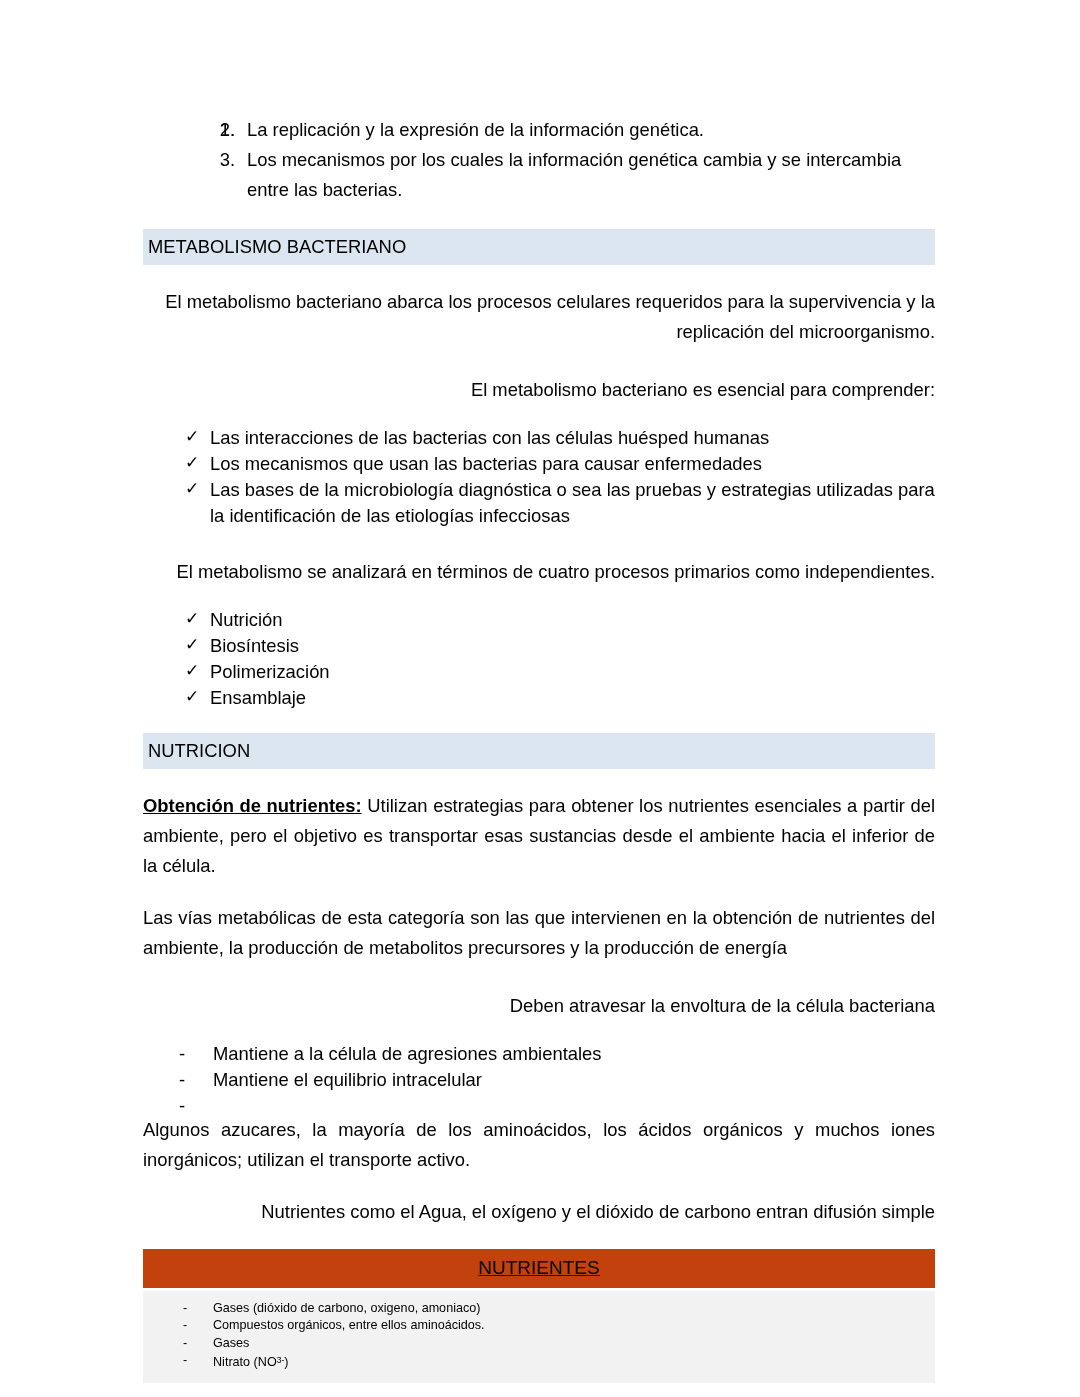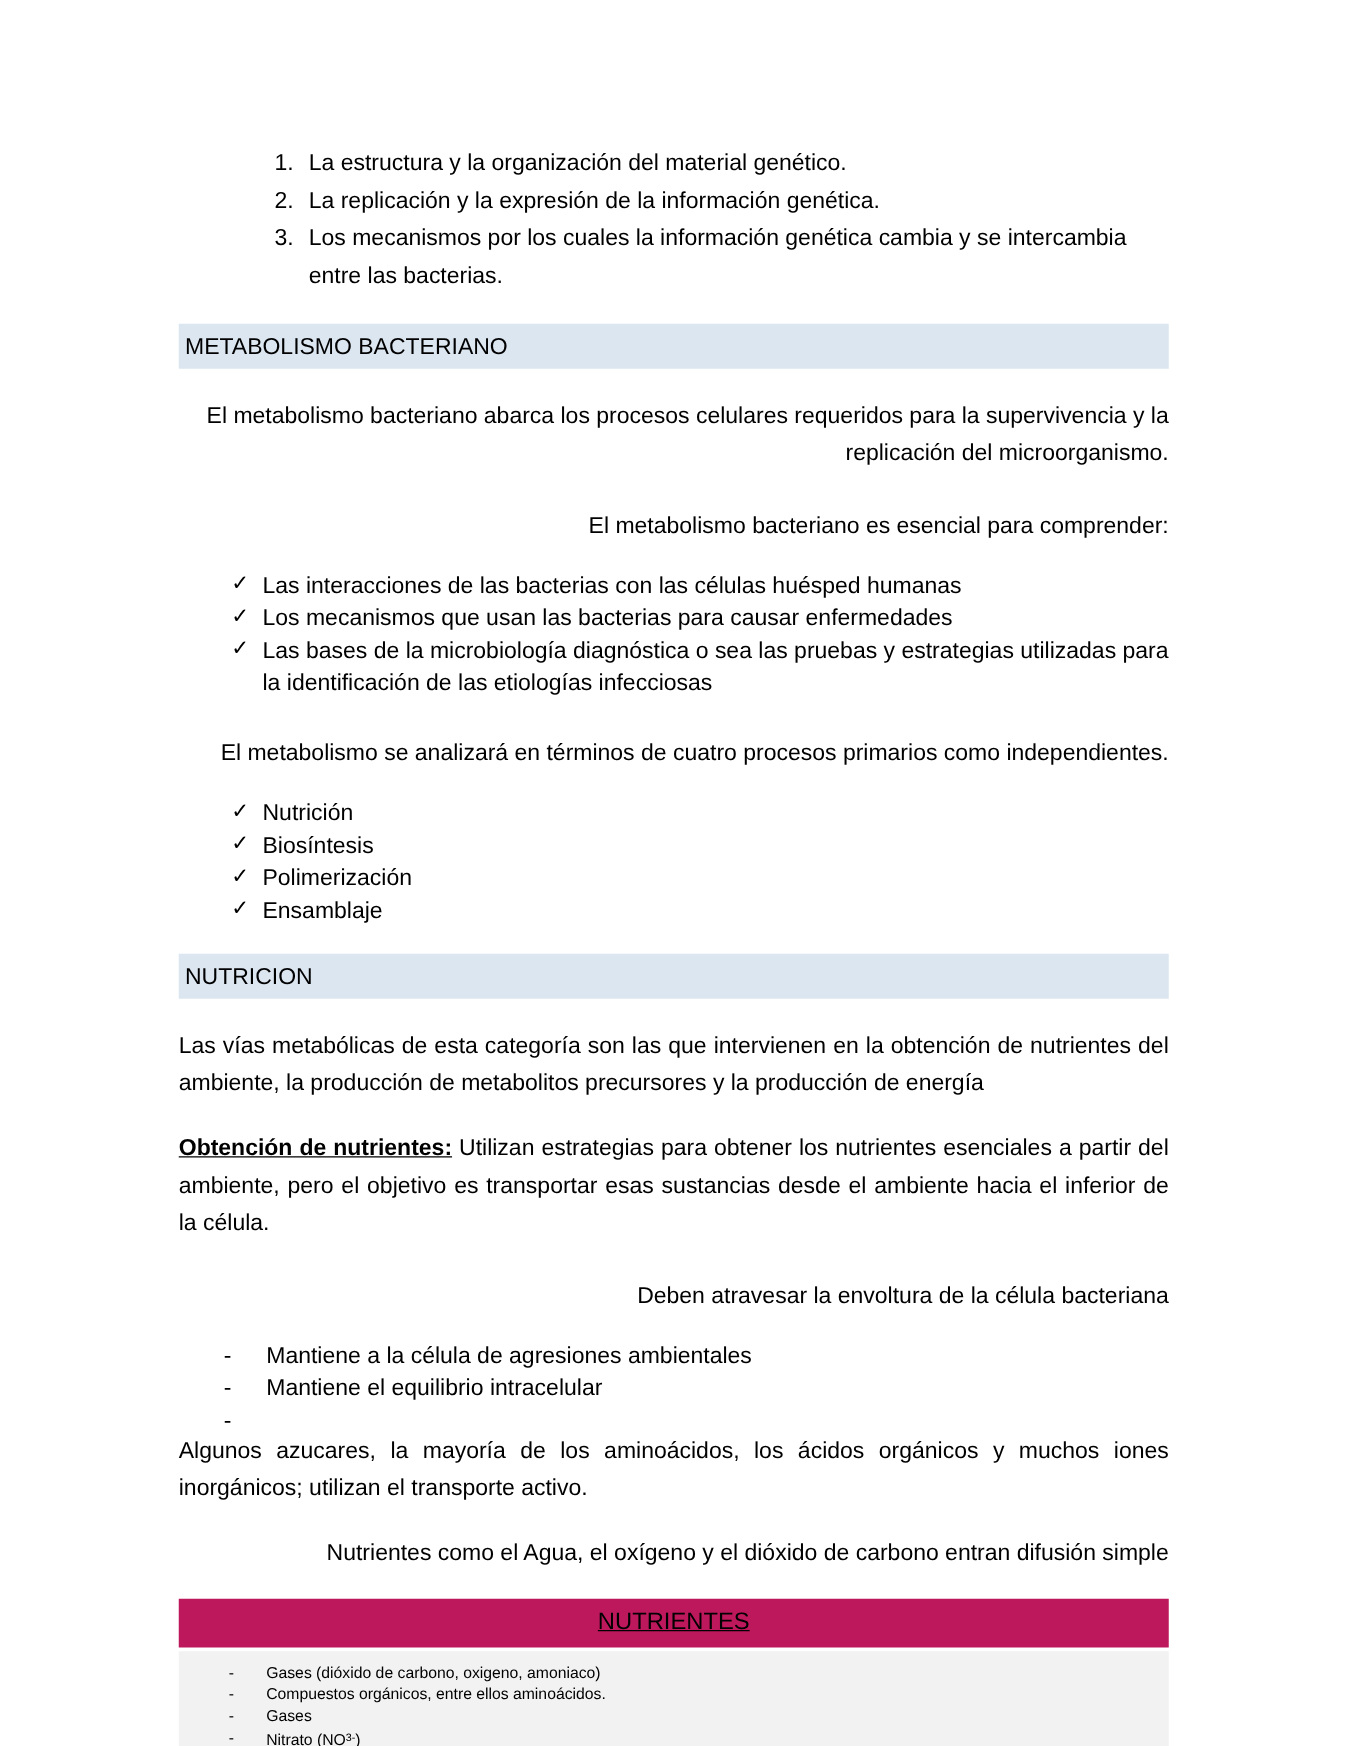--- a/index.html
+++ b/index.html
@@ -113,21 +113,21 @@
     box-sizing: border-box;
   }
   .bu { font-weight: bold; text-decoration: underline; }
 
   
   .nut-box {
     width: 792px;
     margin: 12px 0 0 0;
   }
   .nut-title {
-    background: #be185d;
+    background: #c2410c;
     text-align: center;
     font-size: 19px;
     line-height: 30px;
     padding: 4px 0 5px 0;
   }
   .nut-title span { text-decoration: underline; }
   .nut-body {
     background: #f2f2f2;
     padding: 9px 0 12px 0;
     margin-top: 3px;
@@ -152,21 +152,20 @@
   sup { font-size: 0.68em; vertical-align: 0.38em; }
 </style>
 </head>
 <body>
 
 <div class="page">
 
   <ol class="num-list">
     <li>
       <span class="num">1.</span>
-      <span>La estructura y la organización del material genético.</span>
     </li>
     <li>
       <span class="num">2.</span>
       <span>La replicación y la expresión de la información genética.</span>
     </li>
     <li>
       <span class="num">3.</span>
       <span>Los mecanismos por los cuales la información genética cambia y se intercambia entre las bacterias.</span>
     </li>
   </ol>
@@ -208,23 +207,23 @@
       <span>Polimerización</span>
     </li>
     <li>
       <span class="chk">✓</span>
       <span>Ensamblaje</span>
     </li>
   </ul>
 
   <div class="section-band">NUTRICION</div>
 
+  <p class="para justify"><span class="bu">Obtención de nutrientes:</span><span> Utilizan estrategias para obtener los nutrientes esenciales a partir del ambiente, pero el objetivo es transportar esas sustancias desde el ambiente hacia el inferior de la célula.</span></p>
+
   <p class="para justify">Las vías metabólicas de esta categoría son las que intervienen en la obtención de nutrientes del ambiente, la producción de metabolitos precursores y la producción de energía</p>
-
-  <p class="para justify"><span class="bu">Obtención de nutrientes:</span><span> Utilizan estrategias para obtener los nutrientes esenciales a partir del ambiente, pero el objetivo es transportar esas sustancias desde el ambiente hacia el inferior de la célula.</span></p>
 
   <p class="para tight">Deben atravesar la envoltura de la célula bacteriana</p>
 
   <ul class="dash-list">
     <li>
       <span class="dsh">-</span>
       <span>Mantiene a la célula de agresiones ambientales</span>
     </li>
     <li>
       <span class="dsh">-</span>

